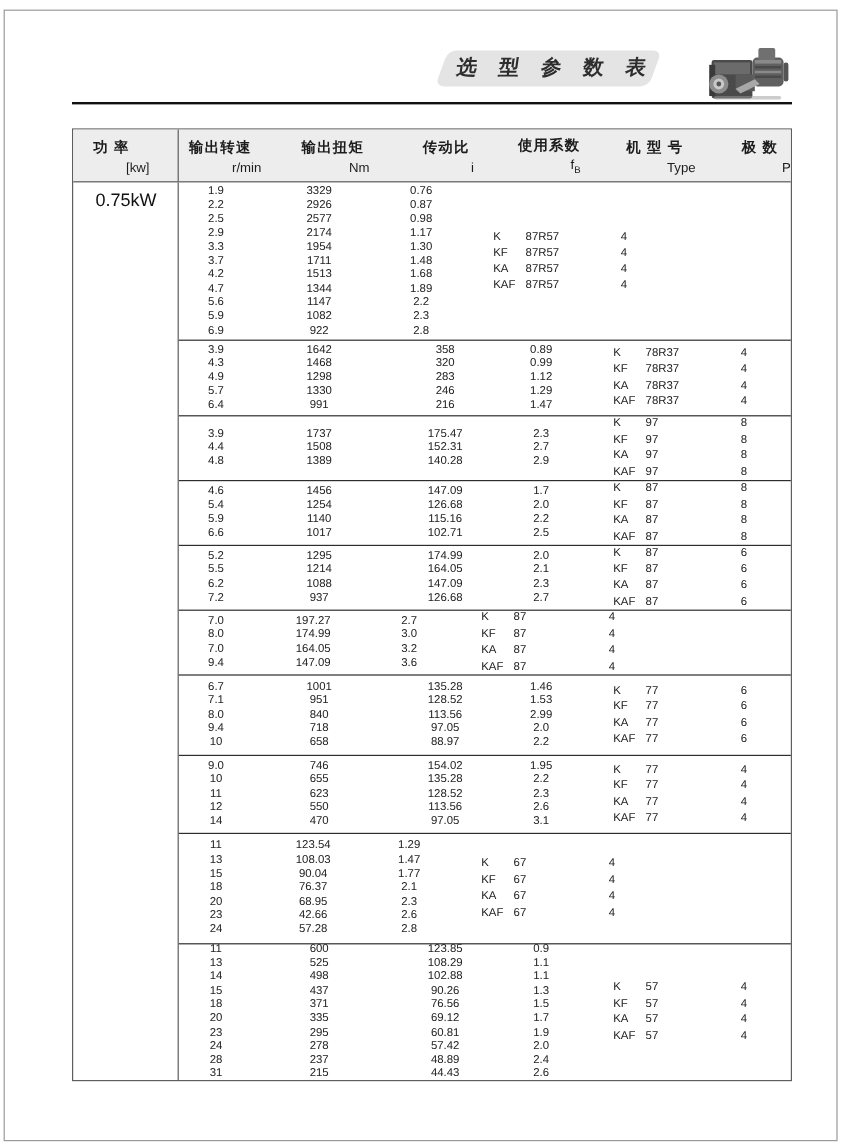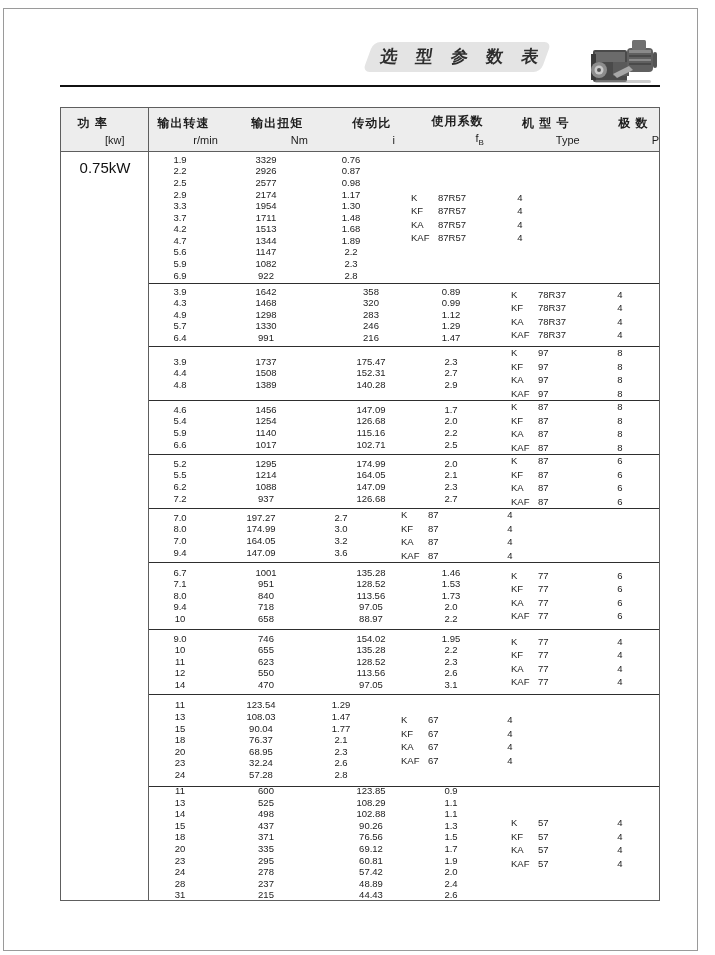--- a/index.html
+++ b/index.html
@@ -441,21 +441,21 @@
         <div class="vcol c3">
           <div class="cell">135.28</div>
           <div class="cell">128.52</div>
           <div class="cell">113.56</div>
           <div class="cell">97.05</div>
           <div class="cell">88.97</div>
         </div>
         <div class="vcol c4">
           <div class="cell">1.46</div>
           <div class="cell">1.53</div>
-          <div class="cell">1.73</div>
+          <div class="cell">2.99</div>
           <div class="cell">2.0</div>
           <div class="cell">2.2</div>
         </div>
         <div class="tcol c5">
           <div class="trow">
             <span class="tprefix">K</span>
             <span class="tmodel">77</span>
           </div>
           <div class="trow">
             <span class="tprefix">KF</span>
@@ -542,21 +542,21 @@
           <div class="cell">20</div>
           <div class="cell">23</div>
           <div class="cell">24</div>
         </div>
         <div class="vcol c3">
           <div class="cell">123.54</div>
           <div class="cell">108.03</div>
           <div class="cell">90.04</div>
           <div class="cell">76.37</div>
           <div class="cell">68.95</div>
-          <div class="cell">32.24</div>
+          <div class="cell">42.66</div>
           <div class="cell">57.28</div>
         </div>
         <div class="vcol c4">
           <div class="cell">1.29</div>
           <div class="cell">1.47</div>
           <div class="cell">1.77</div>
           <div class="cell">2.1</div>
           <div class="cell">2.3</div>
           <div class="cell">2.6</div>
           <div class="cell">2.8</div>

